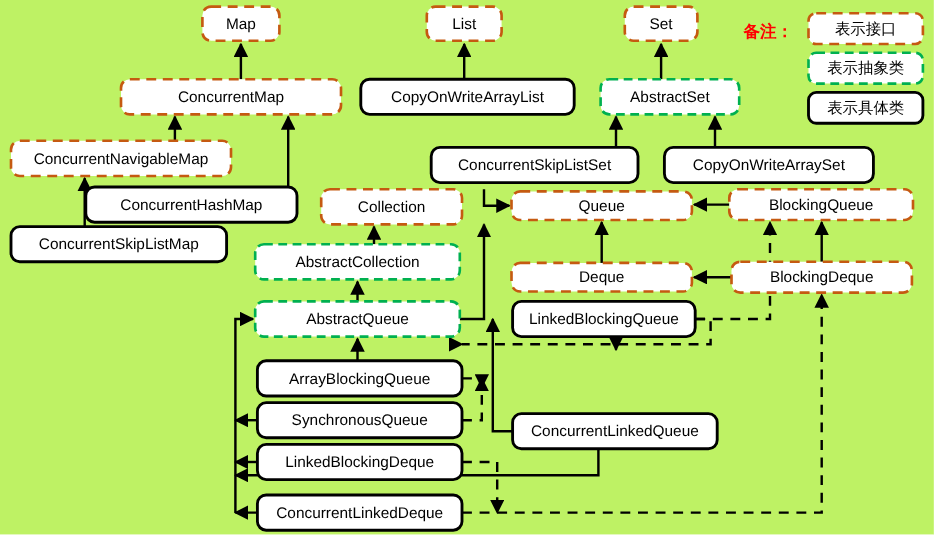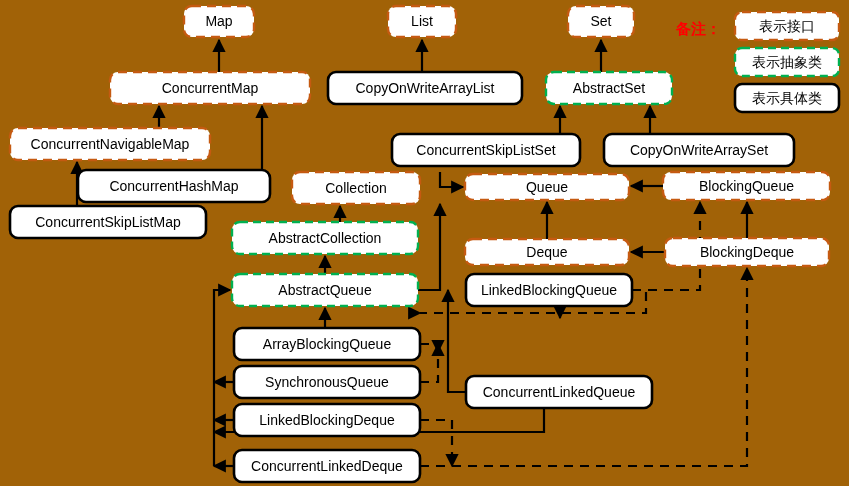--- a/index.html
+++ b/index.html
@@ -4,21 +4,21 @@
 <style>
   html, body {
     margin: 0;
     padding: 0;
     background: #ffffff;
   }
   #diagram-root {
     position: relative;
     width: 849px;
     height: 486px;
-    background: #a16207;
+    background: #bef264;
     font-family: "Liberation Sans", sans-serif;
     overflow: hidden;
   }
   svg.layer {
     position: absolute;
     left: 0;
     top: 0;
     width: 849px;
     height: 486px;
   }

